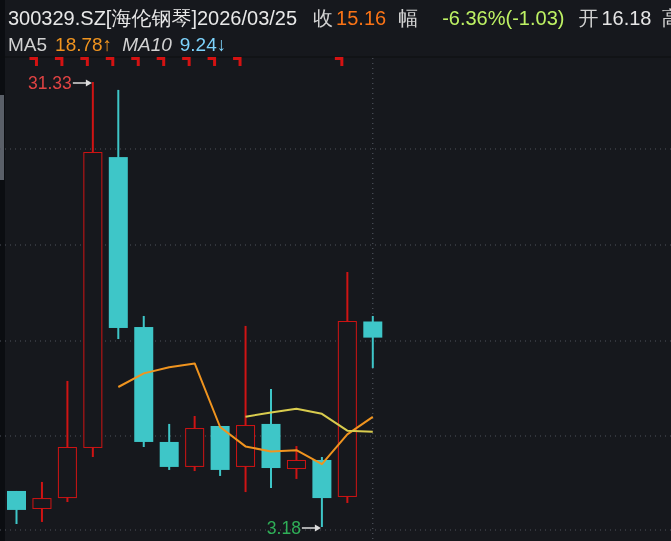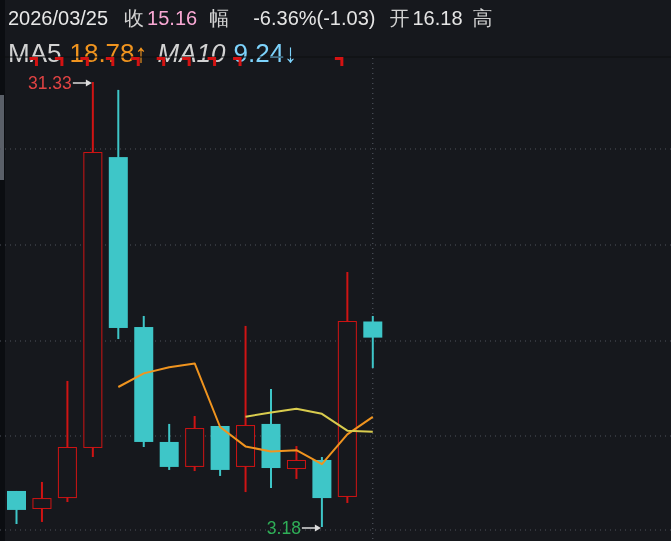--- a/index.html
+++ b/index.html
@@ -1,35 +1,36 @@
 <!DOCTYPE html>
 <html><head>
 <meta charset="utf-8">
 <style>
   html,body{margin:0;padding:0;background:#16181d;}
   body{width:671px;height:541px;position:relative;overflow:hidden;
        font-family:"Liberation Sans","DejaVu Sans",sans-serif;}
   .hdr-row{position:absolute;left:8px;white-space:nowrap;display:flex;align-items:baseline;}
   .hdr-row1{top:5px;font-size:20px;line-height:26px;}
-  .hdr-row2{top:41px;font-size:26px;line-height:24px;}
+  .hdr-row2{top:33px;font-size:19px;line-height:24px;}
   .hdr-row span{display:inline-block;}
   .ml18{}.ml16{margin-left:16px}.ml14{margin-left:14px}
   .ml12{margin-left:12px}.ml10{margin-left:10px}.ml8{margin-left:8px}
   .ml3{margin-left:3px}.ml2{margin-left:2px}
   #chart-svg{position:absolute;left:0;top:0;}
 </style>
 </head>
 <body>
 
 <div class="hdr-row hdr-row1">
+  <span style="color: rgb(232, 232, 232);">300329.SZ[海伦钢琴]</span>
   <span class="ml18" style="color: rgb(232, 232, 232);">2026/03/25</span>
   <span class="ml16" style="color: rgb(210, 210, 210);">收</span>
-  <span class="ml3" style="color: #f9a8d4; text-align: center;">15.16</span>
+  <span class="ml3" style="color: #f97316; text-align: center;">15.16</span>
   <span class="ml12" style="color: rgb(210, 210, 210);">幅</span>
-  <span class="ml2" style="color: #e5e5e5; margin-left: 24px;">-6.36%(-1.03)</span>
+  <span class="ml2" style="color: #bef264; margin-left: 24px;">-6.36%(-1.03)</span>
   <span class="ml14" style="color: rgb(210, 210, 210);">开</span>
   <span class="ml3" style="color: #e5e5e5;">16.18</span>
   <span class="ml10" style="color: rgb(210, 210, 210);">高</span>
 
 </div>
 
 <div class="hdr-row hdr-row2">
   <span style="color: rgb(210, 210, 210);">MA5</span>
   <span class="ml8" style="color: rgb(240, 148, 31);">18.78↑</span>
   <span class="ml10" style="color: rgb(210, 210, 210); font-style: italic;">MA10</span>

